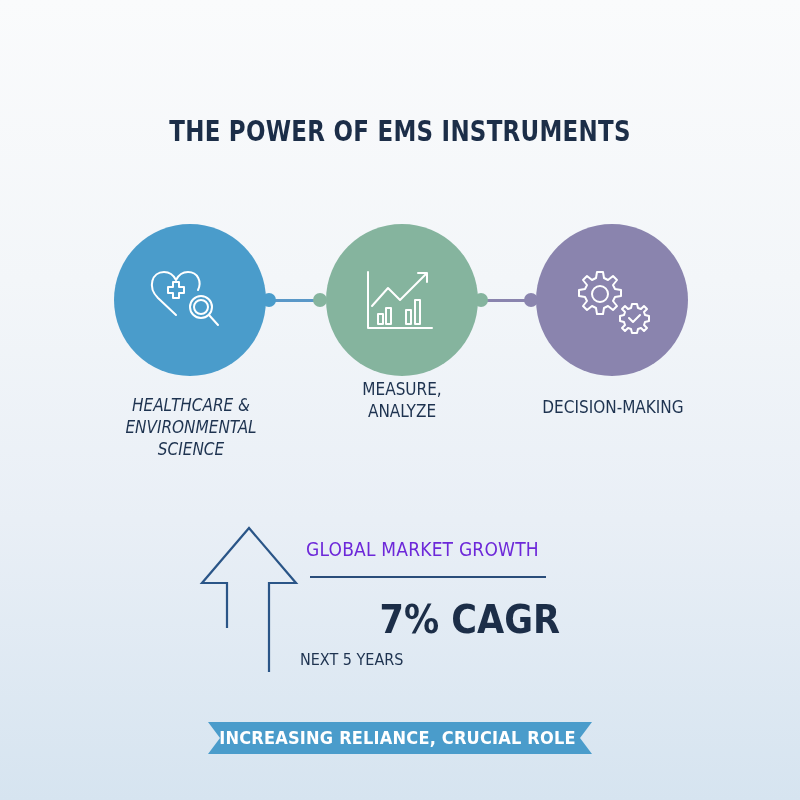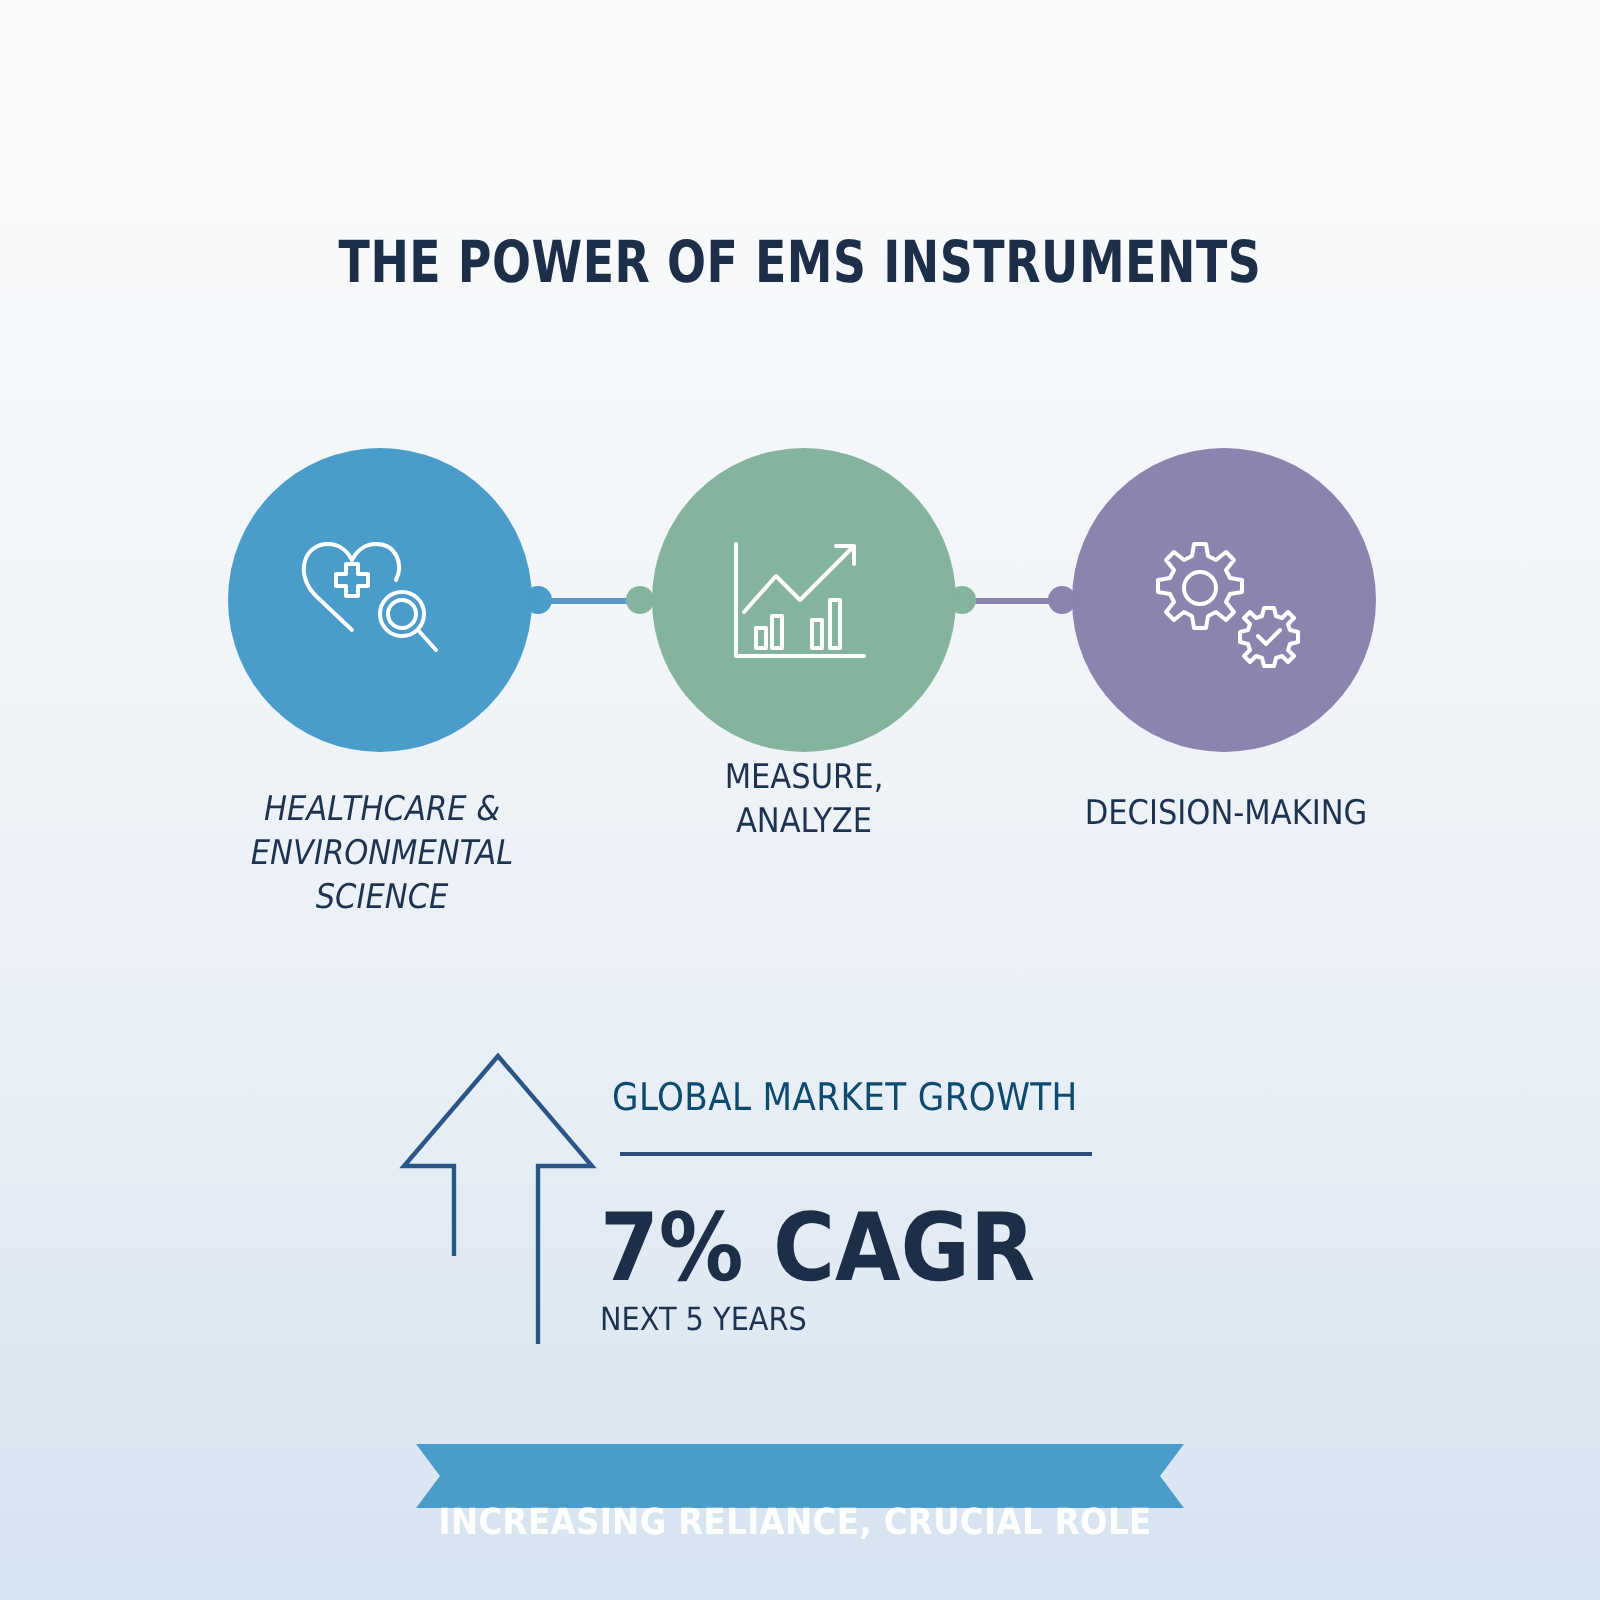--- a/index.html
+++ b/index.html
@@ -19,36 +19,36 @@
   }
   .circle svg { position:absolute; left:0; top:0; }
   .connector { position:absolute; height:3px; top:299px; }
   .dot { position:absolute; width:14px; height:14px; border-radius:50%; top:293px; }
   .label {
     position:absolute; width:220px; text-align:center; font-size:17px; line-height:22px;
     color:#1e3350; text-transform:uppercase;
   }
   .label span { display:block; }
   .growth-title {
-    position:absolute; left:306px; top:538px; font-size:19px; color:#0c4a6e; letter-spacing:0.2px;text-align:right;
+    position:absolute; left:306px; top:538px; font-size:19px; color:#6d28d9; letter-spacing:0.2px;text-align:right;
   }
   .growth-rule { position:absolute; left:310px; top:576px; width:236px; height:2px; background:#2a4d7a; }
   .cagr {
-    position:absolute; left:300px; top:597px; width:260px; text-align:left;
-    font-size:47px; font-weight:bold; color:#1c2e48;
+    position:absolute; left:300px; top:597px; width:260px; text-align:right;
+    font-size:39px; font-weight:bold; color:#1c2e48;
   }
   .cagr-sub {
     position:absolute; left:300px; top:650px; width:260px; text-align:left;
     font-size:16px; color:#1e3350;
   }
   .arrow { position:absolute; left:196px; top:522px; }
   .banner { position:absolute; left:205px; top:720px; }
   .banner-text {
     position:absolute; left:205px; top:722px; width:385px; height:28px; line-height:32px;
-    text-align:center; font-size:18px; font-weight:bold; color:#ffffff; letter-spacing:0.2px;margin-top:24px;
+    text-align:center; font-size:18px; font-weight:bold; color:#ffffff; letter-spacing:0.2px;
   }
 </style>
 </head>
 <body>
 
 <div class="title">THE POWER OF EMS INSTRUMENTS</div>
 
 <div class="connector" style="left:272px; width:48px; background:#5a98c8;"></div>
 <div class="dot" style="left:262px; background:#4a9ccb;"></div>
 <div class="dot" style="left:313px; background:#85b49e;"></div>

